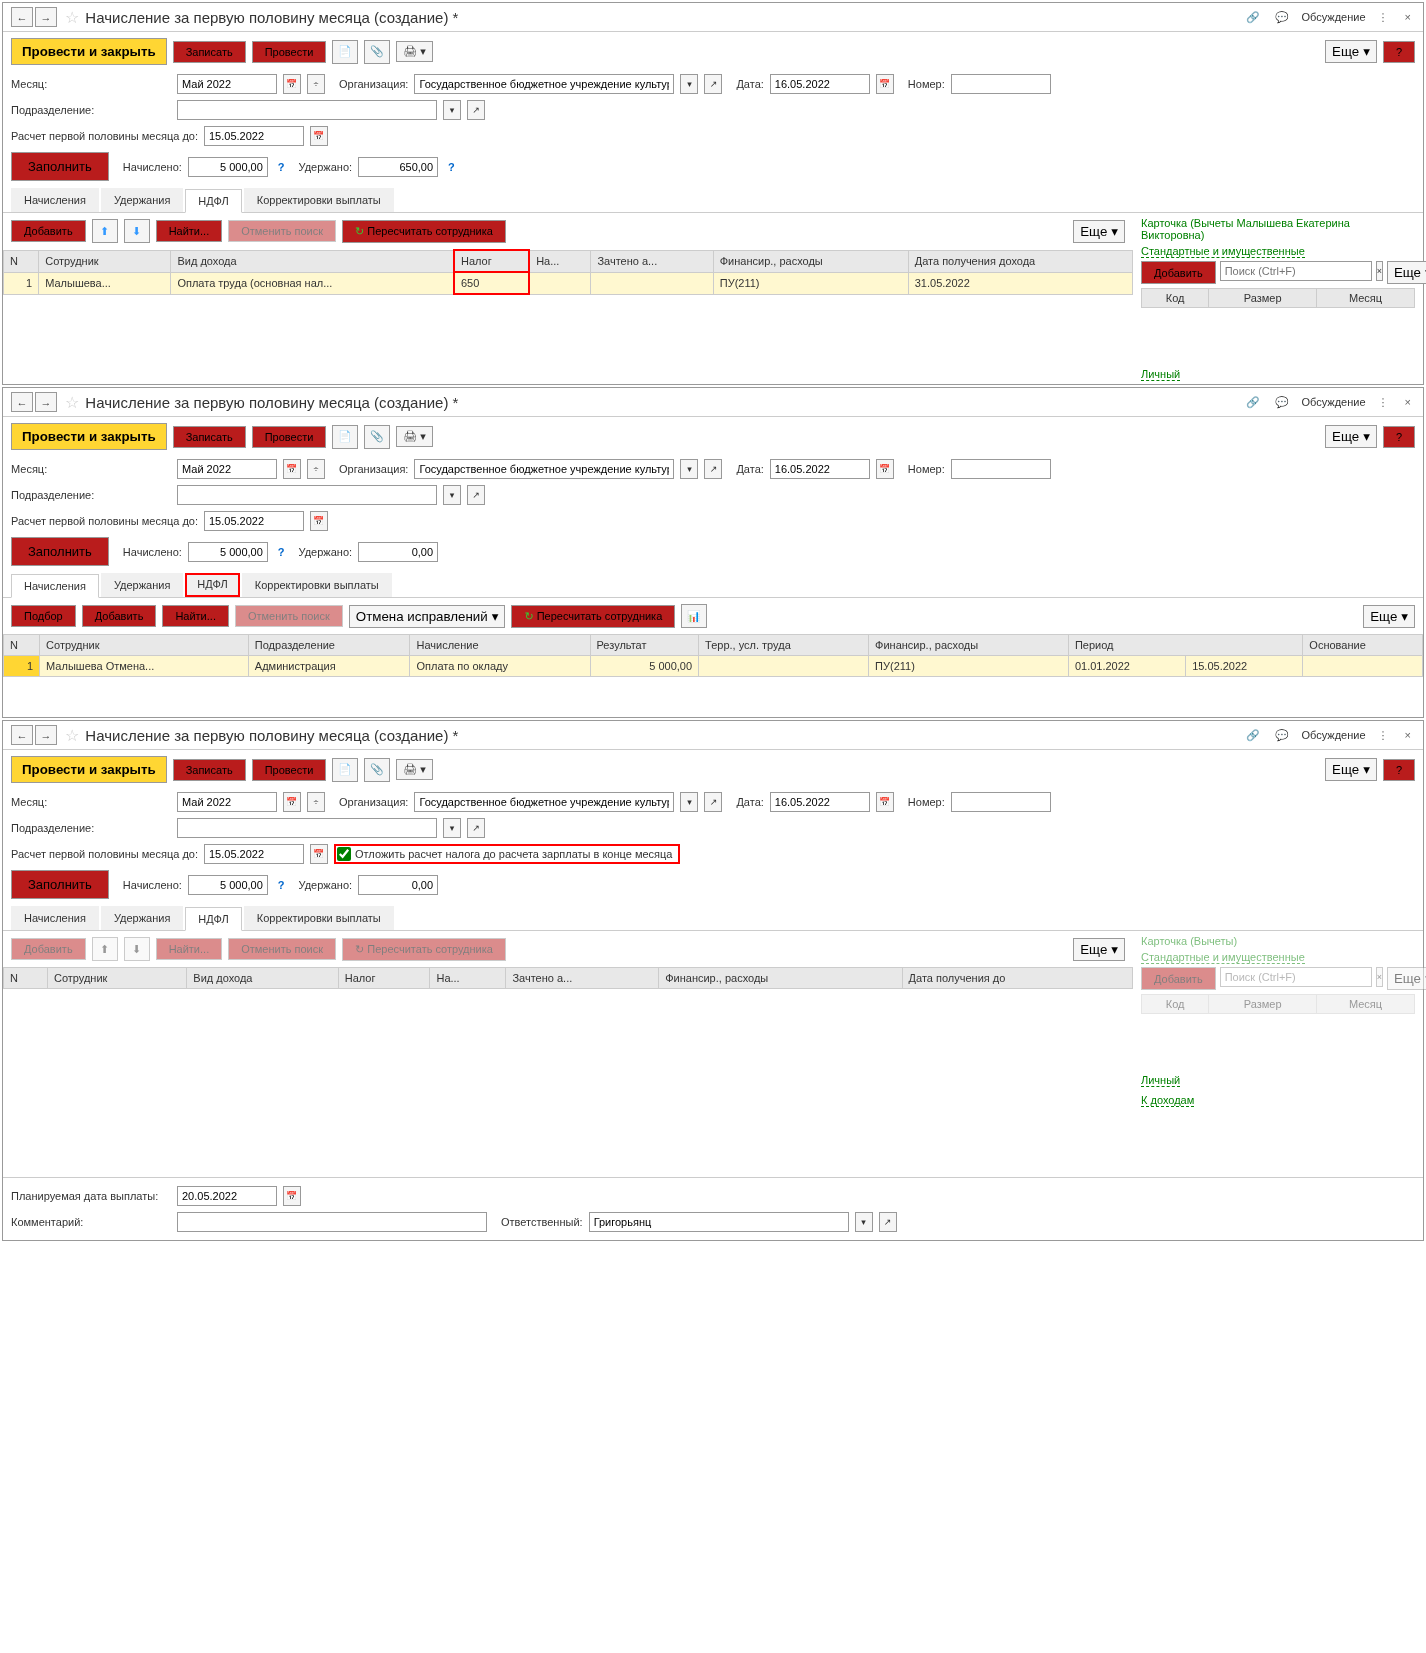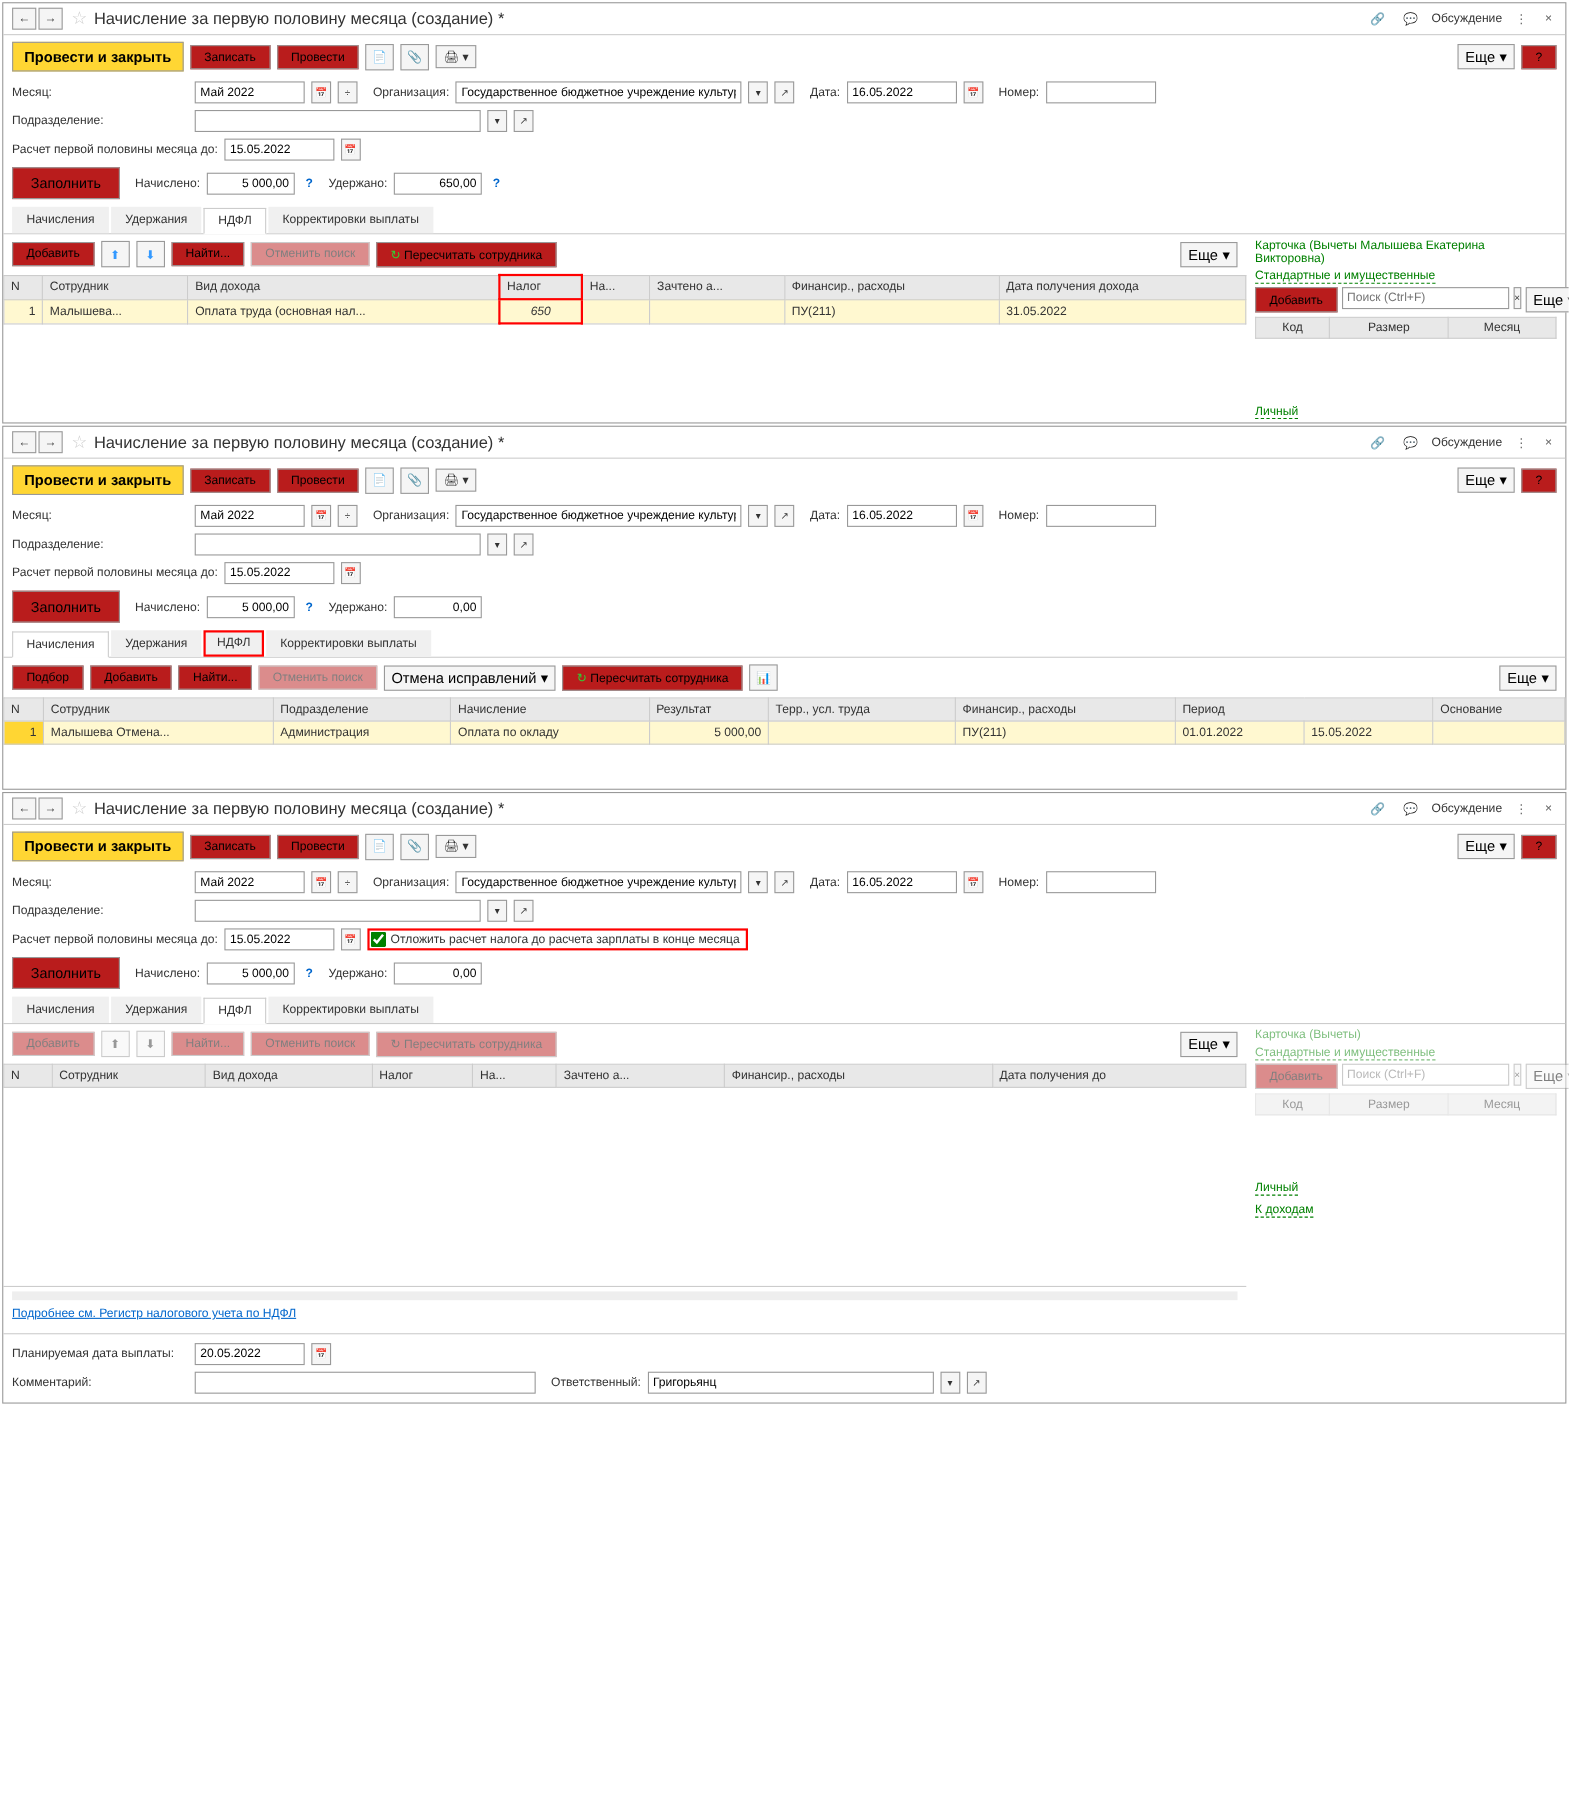--- a/index.html
+++ b/index.html
@@ -32,21 +32,21 @@
 .tab-ndflu { border-bottom: 2px dashed red; }
 .sub-toolbar { display: flex; align-items: center; padding: 6px 8px; gap: 6px; }
 .content-split { display: flex; }
 .left-pane { flex: 1; }
 .right-pane { width: 290px; padding: 4px 8px; }
 .table { width: 100%; border-collapse: collapse; }
 .table th { background: #e8e8e8; border: 1px solid #ccc; padding: 4px 6px; text-align: left; font-weight: normal; font-size: 11px; }
 .table td { border: 1px solid #ccc; padding: 4px 6px; }
 .row-yellow { background: #fff8d0; }
 .th-red { border: 2px solid red !important; }
-.td-red { border: 2px solid red !important; text-align: center; font-style: italic; }
+.td-red { border: 2px solid red !important; text-align: left; }
 .right-card-title { color: #008000; margin-bottom: 4px; }
 .right-search { display: flex; gap: 4px; margin: 4px 0; }
 .right-table th { background: #e8e8e8; border: 1px solid #ccc; padding: 3px 6px; text-align: center; font-weight: normal; }
 .spacer { flex: 1; }
 .disabled { opacity: 0.5; }
 .question { color: #0066cc; font-weight: bold; cursor: pointer; margin-left: 4px; }
 .redbox { border: 2px solid red; padding: 1px 6px 1px 1px; display: inline-flex; align-items: center; gap: 4px; }
 .checkbox { width: 14px; height: 14px; accent-color: green; }
 .tab-redframe { border: 2px solid red !important; padding: 3px 10px; }
 .arrow-up { color: #3399ff; }
@@ -383,24 +383,20 @@
           <th>Вид дохода</th>
           <th>Налог</th>
           <th>На...</th>
           <th>Зачтено а...</th>
           <th>Финансир., расходы</th>
           <th>Дата получения до</th>
         </tr>
           </thead>
       </table>
       <div style="height:180px"></div>
-      <div style="padding:4px 8px;border-top:1px solid #ccc">
-        <div style="height:8px;background:#eee;margin-bottom:6px"></div>
-        <a class="link">Подробнее см. Регистр налогового учета по НДФЛ</a>
-      </div>
     </div>
     <div class="right-pane">
       <div class="right-card-title disabled">Карточка (Вычеты)</div>
       <a class="link-green link-dashed disabled">Стандартные и имущественные</a>
       <div class="right-search disabled">
         <button class="btn">Добавить</button>
         <input class="input" style="flex: 1 1 0%;" placeholder="Поиск (Ctrl+F)">
         <span class="select-btn">×</span>
         <button class="btn-dropdown"><span>Еще</span> ▾</button>
       </div>

